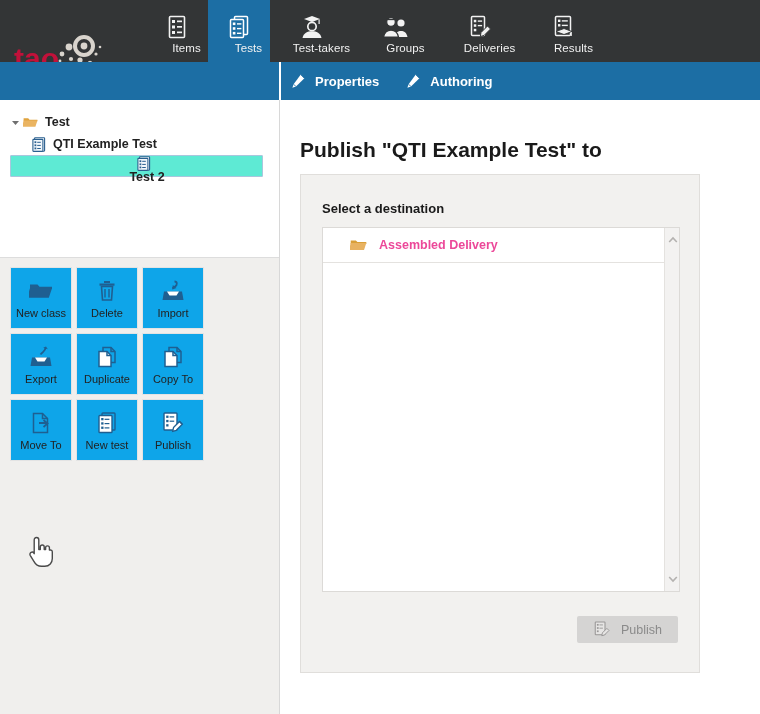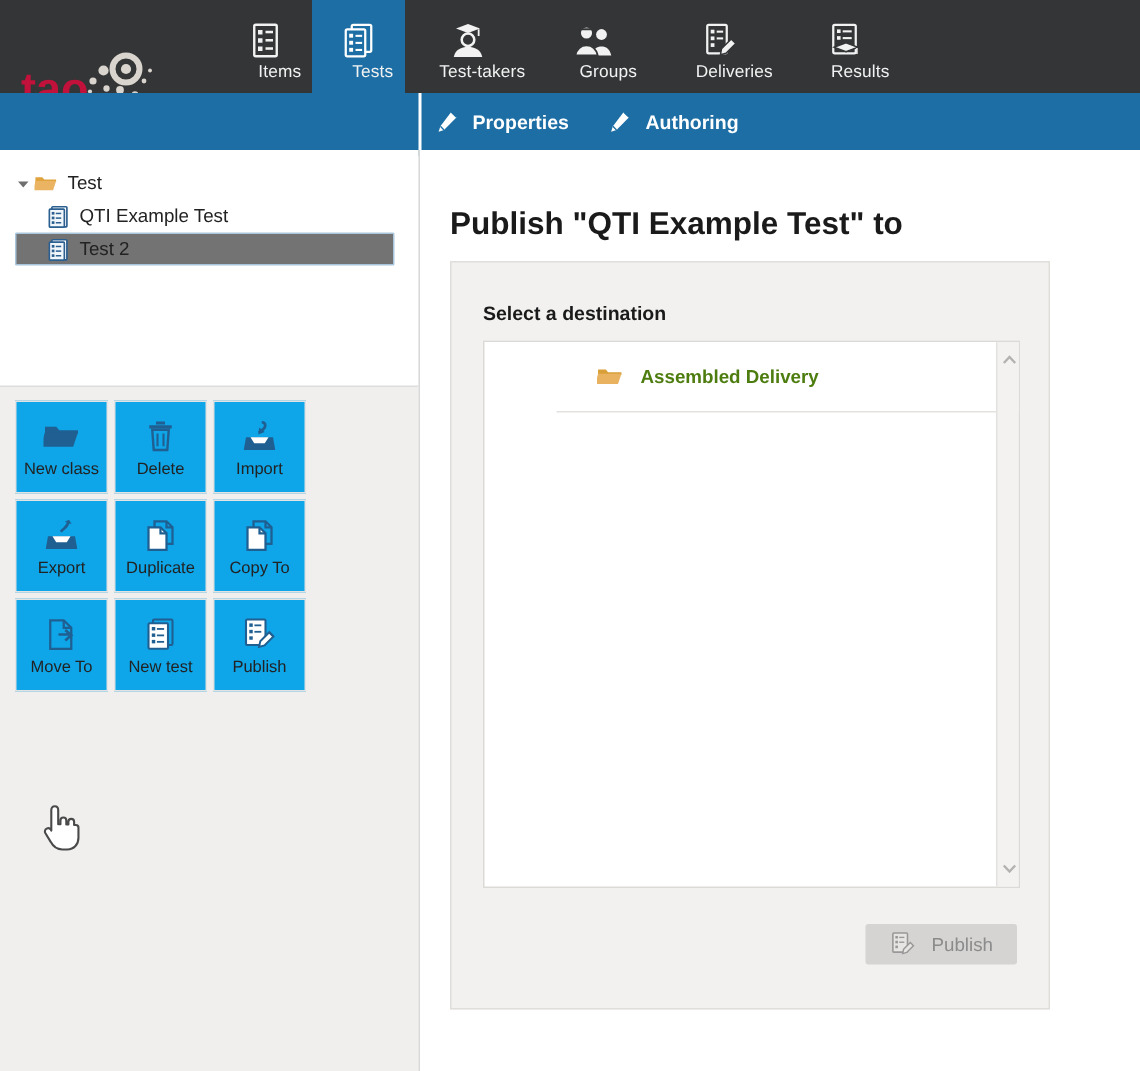--- a/index.html
+++ b/index.html
@@ -78,31 +78,32 @@
     overflow: hidden;
   }
   .tree-row {
     display: flex; align-items: center;
     height: 22px; cursor: pointer;
     font-size: 12.5px; color: #222;
     padding-left: 10px;
   }
   .tree-row.child { padding-left: 32px; }
   .tree-row.selected {
-    background: #737373;
+    background: #5eead4;
     border: 1px solid #a9c6dd;
     width: 253px; margin-left: 10px; padding-left: 21px;
     border-radius: 1px;
+    flex-direction: column;
   }
   .caret {
     width: 11px; display:flex; align-items:center; justify-content:center;
     margin-right: 2px;
   }
   .tree-ico { margin-right: 7px; display:flex; align-items:center; }
-  .tree-lbl { line-height: 1; }
+  .tree-lbl { line-height: 1; font-weight: bold; }
 
   
   #action-grid {
     position: absolute; left: 10px; top: 167px;
     width: 259px;
     display: flex; flex-wrap: wrap;
   }
   .act-btn {
     width: 62px; height: 62px;
     margin: 0 4px 4px 0;
@@ -152,27 +153,26 @@
   }
   #dest-list {
     position: absolute; left: 21px; top: 52px;
     width: 358px; height: 365px;
     background: #ffffff;
     border: 1px solid #dcdad7;
     overflow: hidden;
   }
   .dest-row {
     display: flex; align-items: center;
-    height: 47px;
+    height: 35px;
     padding-left: 27px;
     border-bottom: 1px solid #e4e2df;
-    font-size: 12.5px; font-weight: bold; color: #4d7c0f;
+    font-size: 12.5px; font-weight: bold; color: #ec4899;
     cursor: pointer;
     background: #fff;
-    margin-left: 48px;
   }
   .dest-row .dest-ico { margin-right: 12px; display:flex; }
   #dest-scrollbar {
     position: absolute; right: 0; top: 0;
     width: 15px; height: 363px;
     background: #f3f2f1;
     border-left: 1px solid #e4e2df;
   }
   .sb-arrow {
     position: absolute; left: 0; width: 15px; height: 16px;

